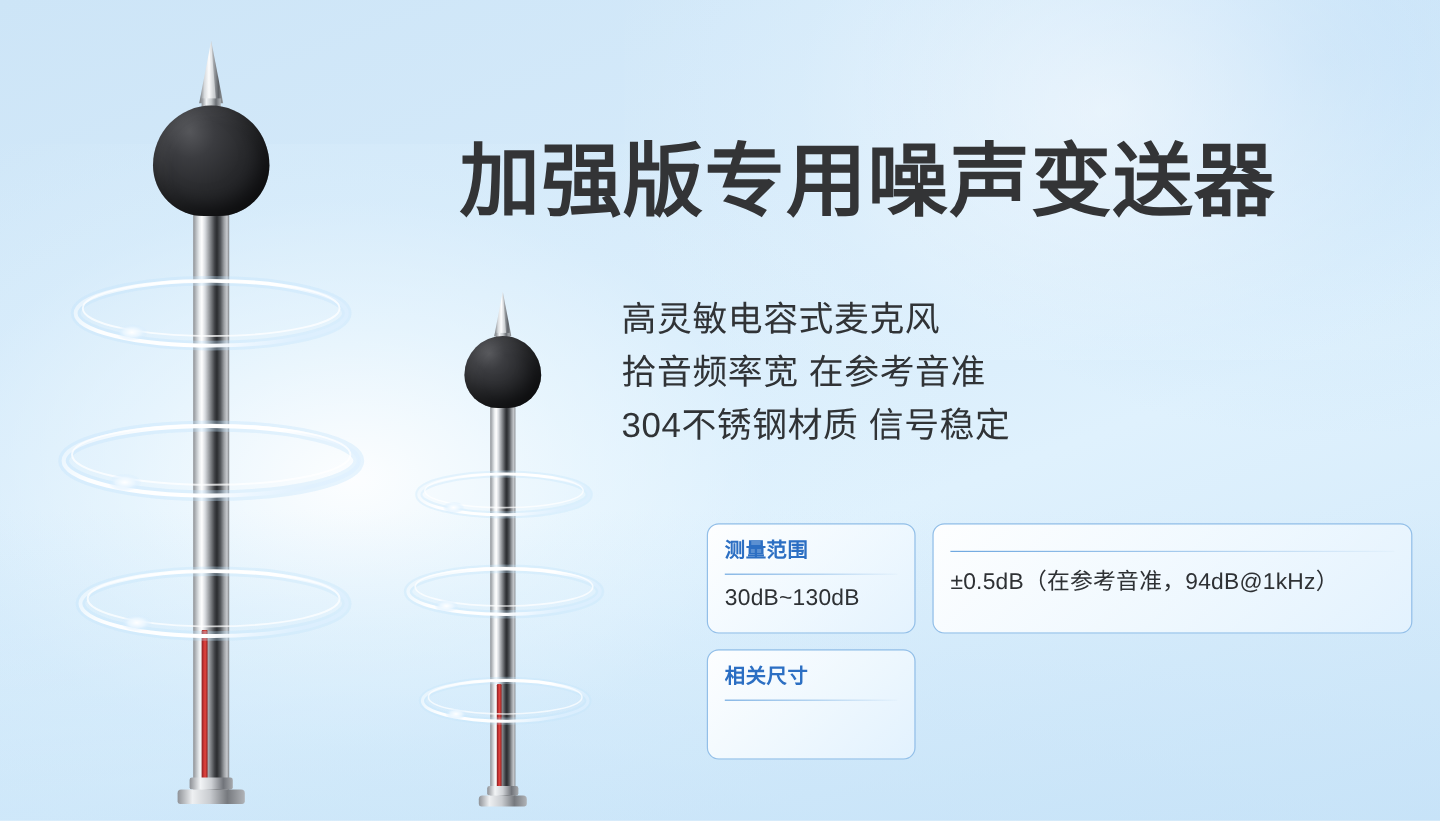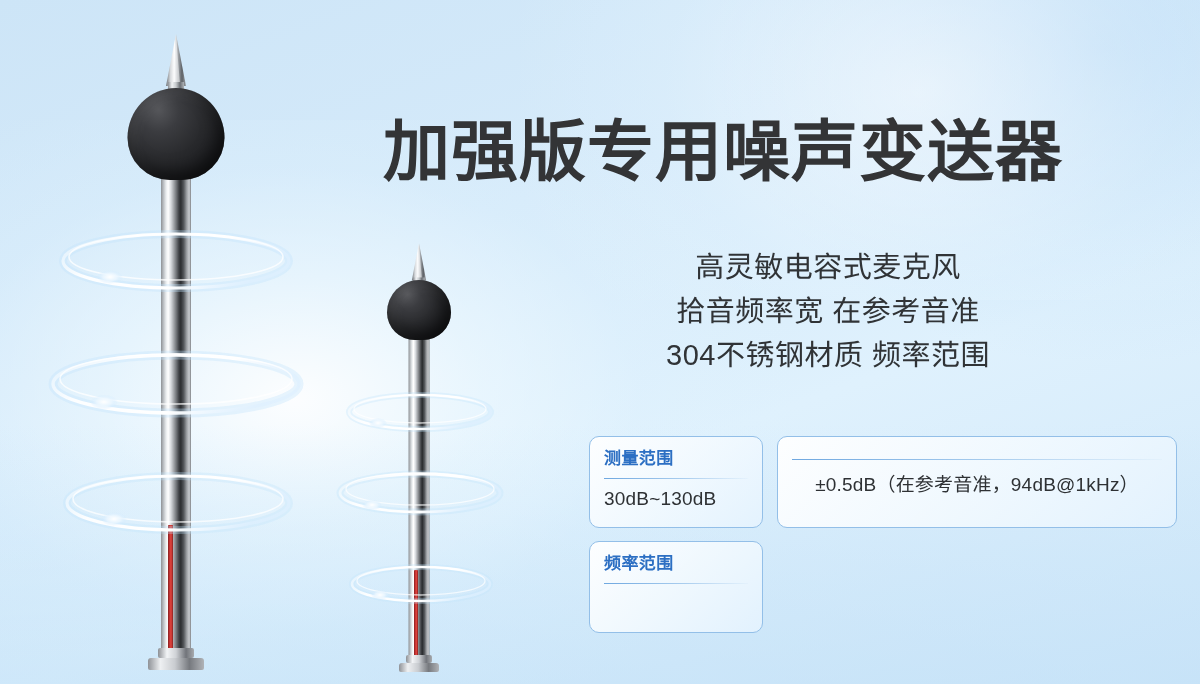--- a/index.html
+++ b/index.html
@@ -133,21 +133,21 @@
   .headline {
     position: absolute;
     font-weight: 700;
     color: #333436;
     letter-spacing: 1px;
     white-space: nowrap;
     line-height: 1;
   }
   .sub-list {
     position: absolute;
-    text-align: center;
+    text-align: left;
     color: #2f3134;
   }
   .sub-line {
     line-height: 1.52;
     white-space: nowrap;
     font-size: 29px;
     color: #303336;
     letter-spacing: 0.5px;
   }
 
@@ -181,21 +181,21 @@
     height: 1px;
     background: linear-gradient(to right, #6fa8e0 0%, #a9cdee 55%, rgba(200,224,244,0.15) 100%);
   }
   .card-value {
     margin-top: 9px;
     font-size: 19px;
     color: #2e3134;
     white-space: nowrap;
     letter-spacing: 0.2px;
   }
-  .card.wide .card-value { font-size: 19px; text-align: center; }
+  .card.wide .card-value { font-size: 19px; }
 </style>
 </head>
 <body>
 
 <div id="banner">
 
   <div class="bg-base"></div>
   <div class="bg-corner-dark"></div>
   <div class="bg-glow-main"></div>
   <div class="bg-glow-top"></div>
@@ -388,36 +388,36 @@
         <ellipse cx="32" cy="33" rx="9" ry="5" fill="url(#sdot3)"></ellipse>
       </svg>
     </div>
   </div>
 
   <div class="headline" style="left:383px; top:118px; font-size:67px;">加强版专用噪声变送器</div>
 
   <div class="sub-list" style="right:62px; top:245px; width:620px;">
     <div class="sub-line">高灵敏电容式麦克风</div>
     <div class="sub-line">拾音频率宽 在参考音准</div>
-    <div class="sub-line">304不锈钢材质 频率范围</div>
+    <div class="sub-line">304不锈钢材质 信号稳定</div>
   </div>
 
   <div class="cards" style="left:589px; top:436px;">
 
     <div class="card">
       <div class="card-title">测量范围</div>
       <div class="card-rule"></div>
       <div class="card-value">30dB~130dB</div>
     </div>
 
     <div class="card wide">
       <div class="card-rule"></div>
       <div class="card-value">±0.5dB（在参考音准，94dB@1kHz）</div>
     </div>
 
 
     <div class="card wide">
-      <div class="card-title">频率范围</div>
+      <div class="card-title">相关尺寸</div>
       <div class="card-rule"></div>
     </div>
   </div>
 
 </div>
 
 </body></html>

